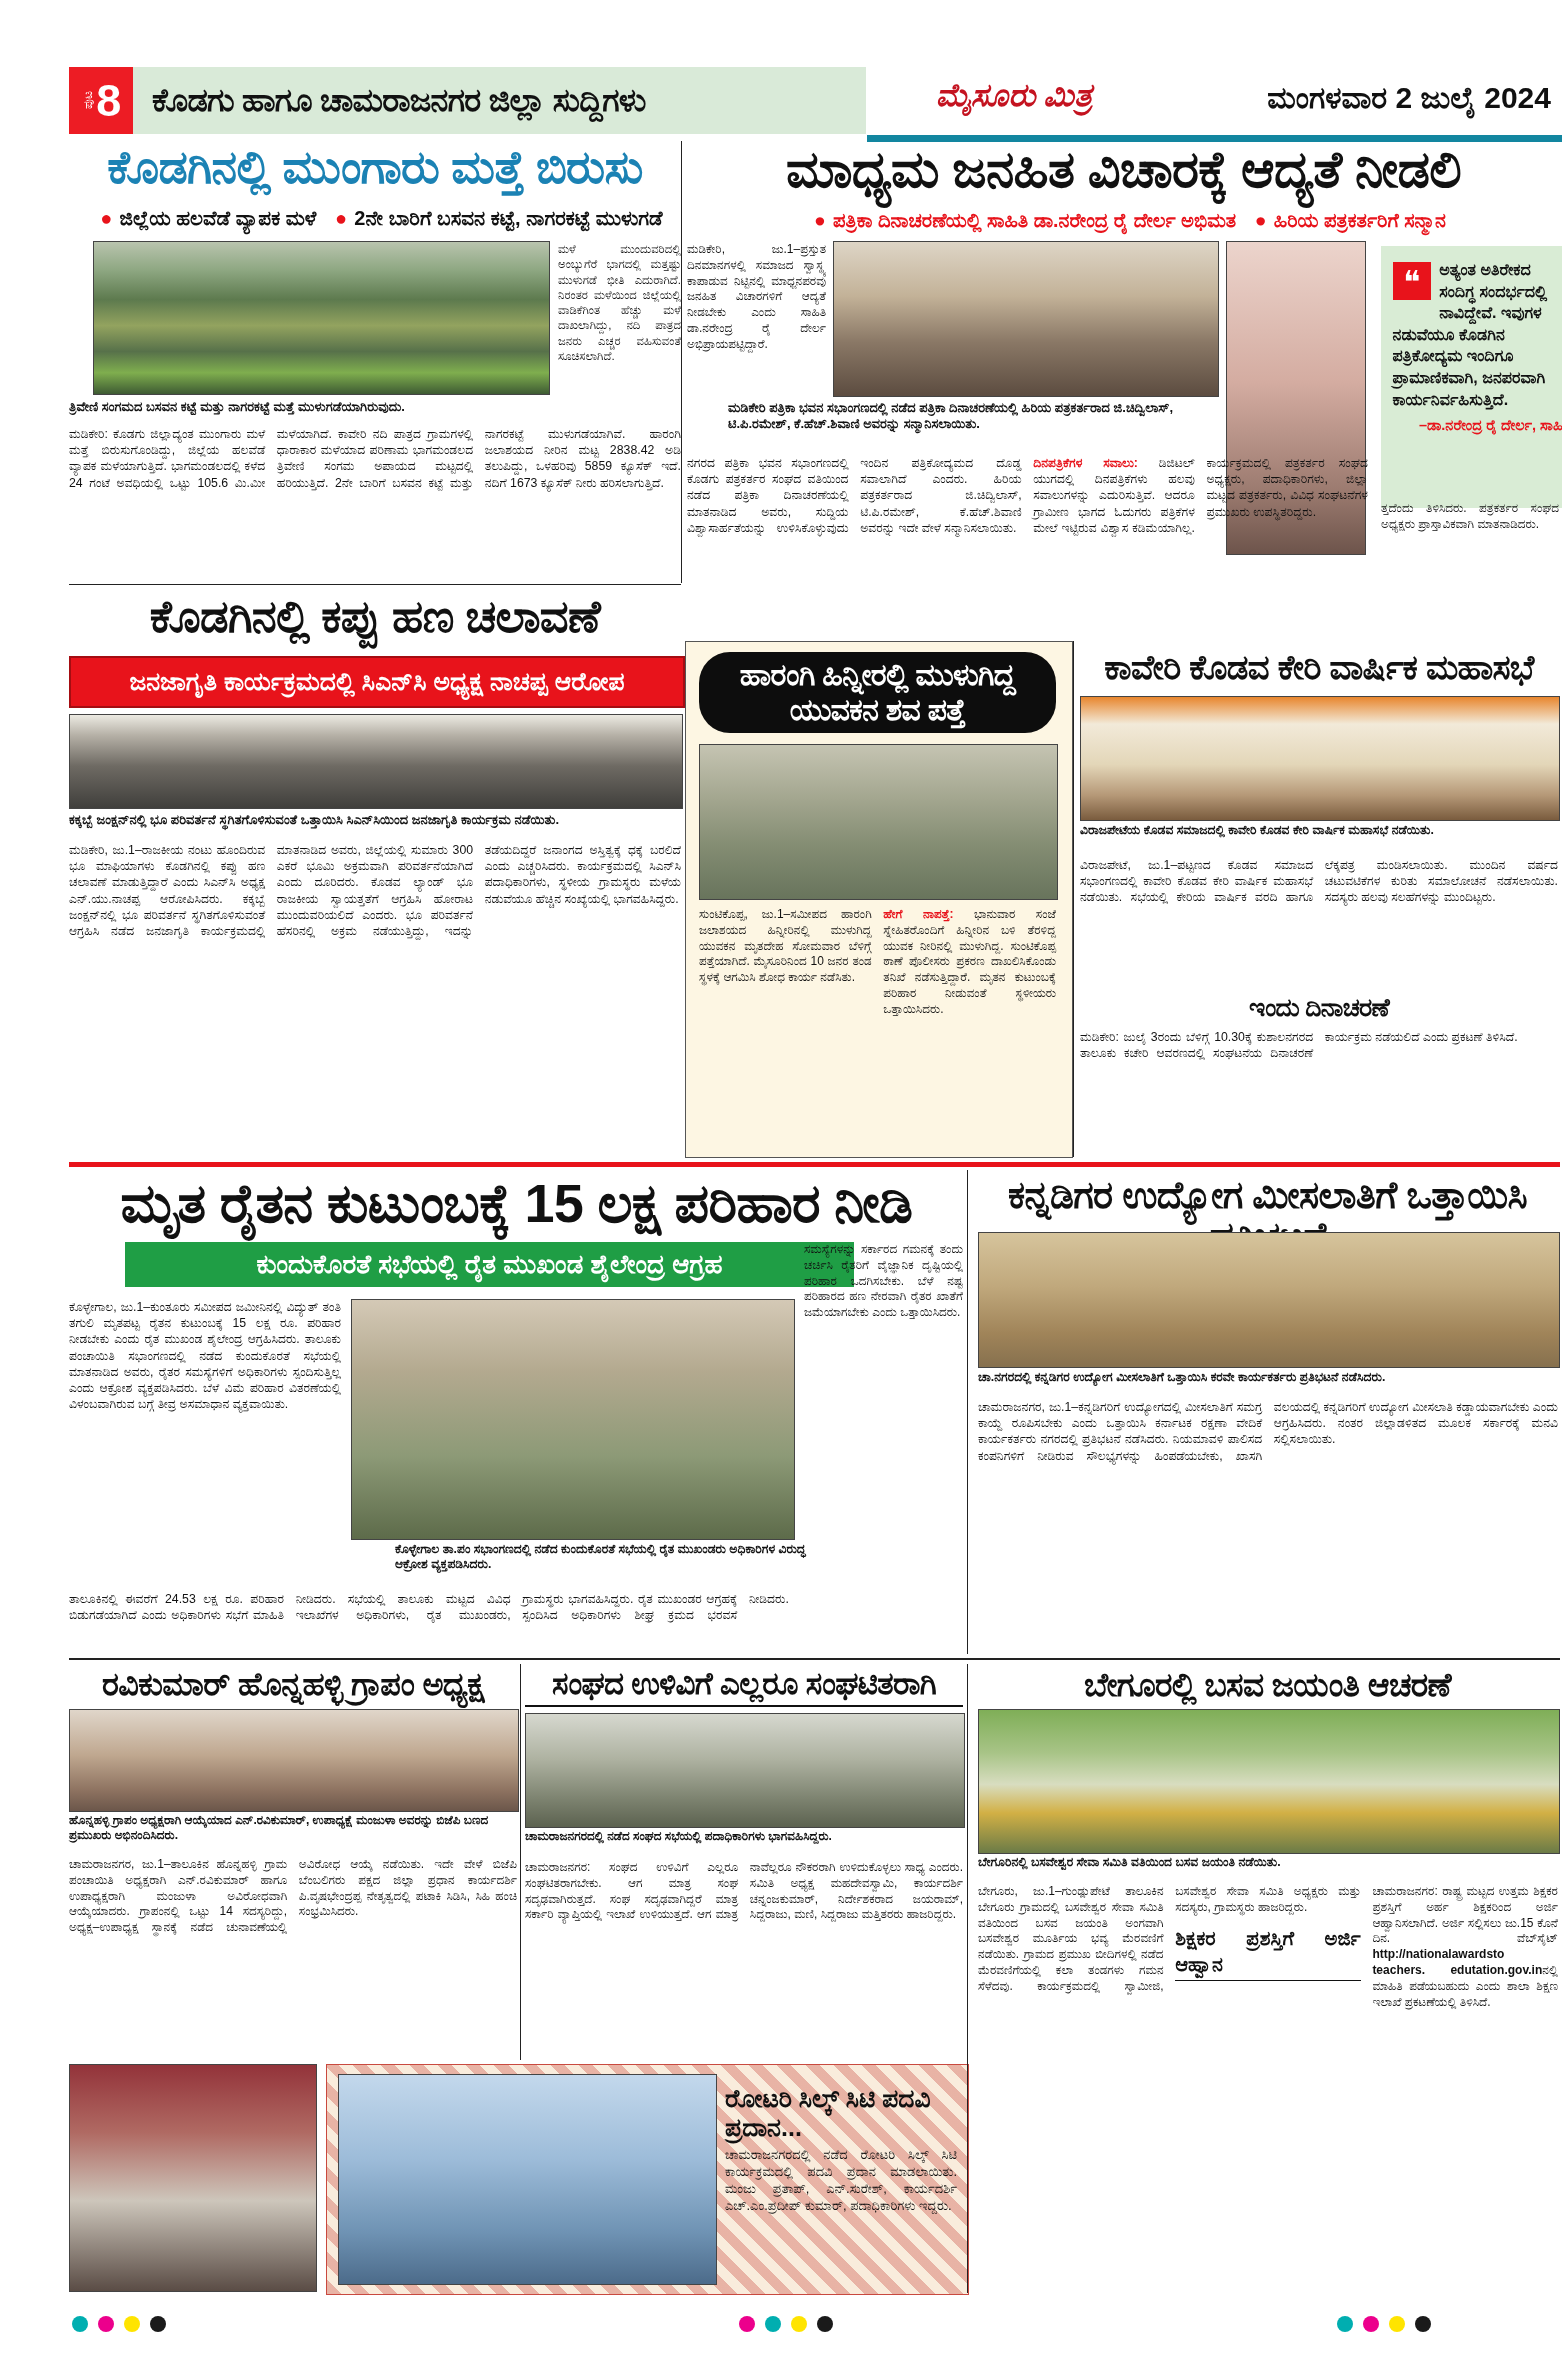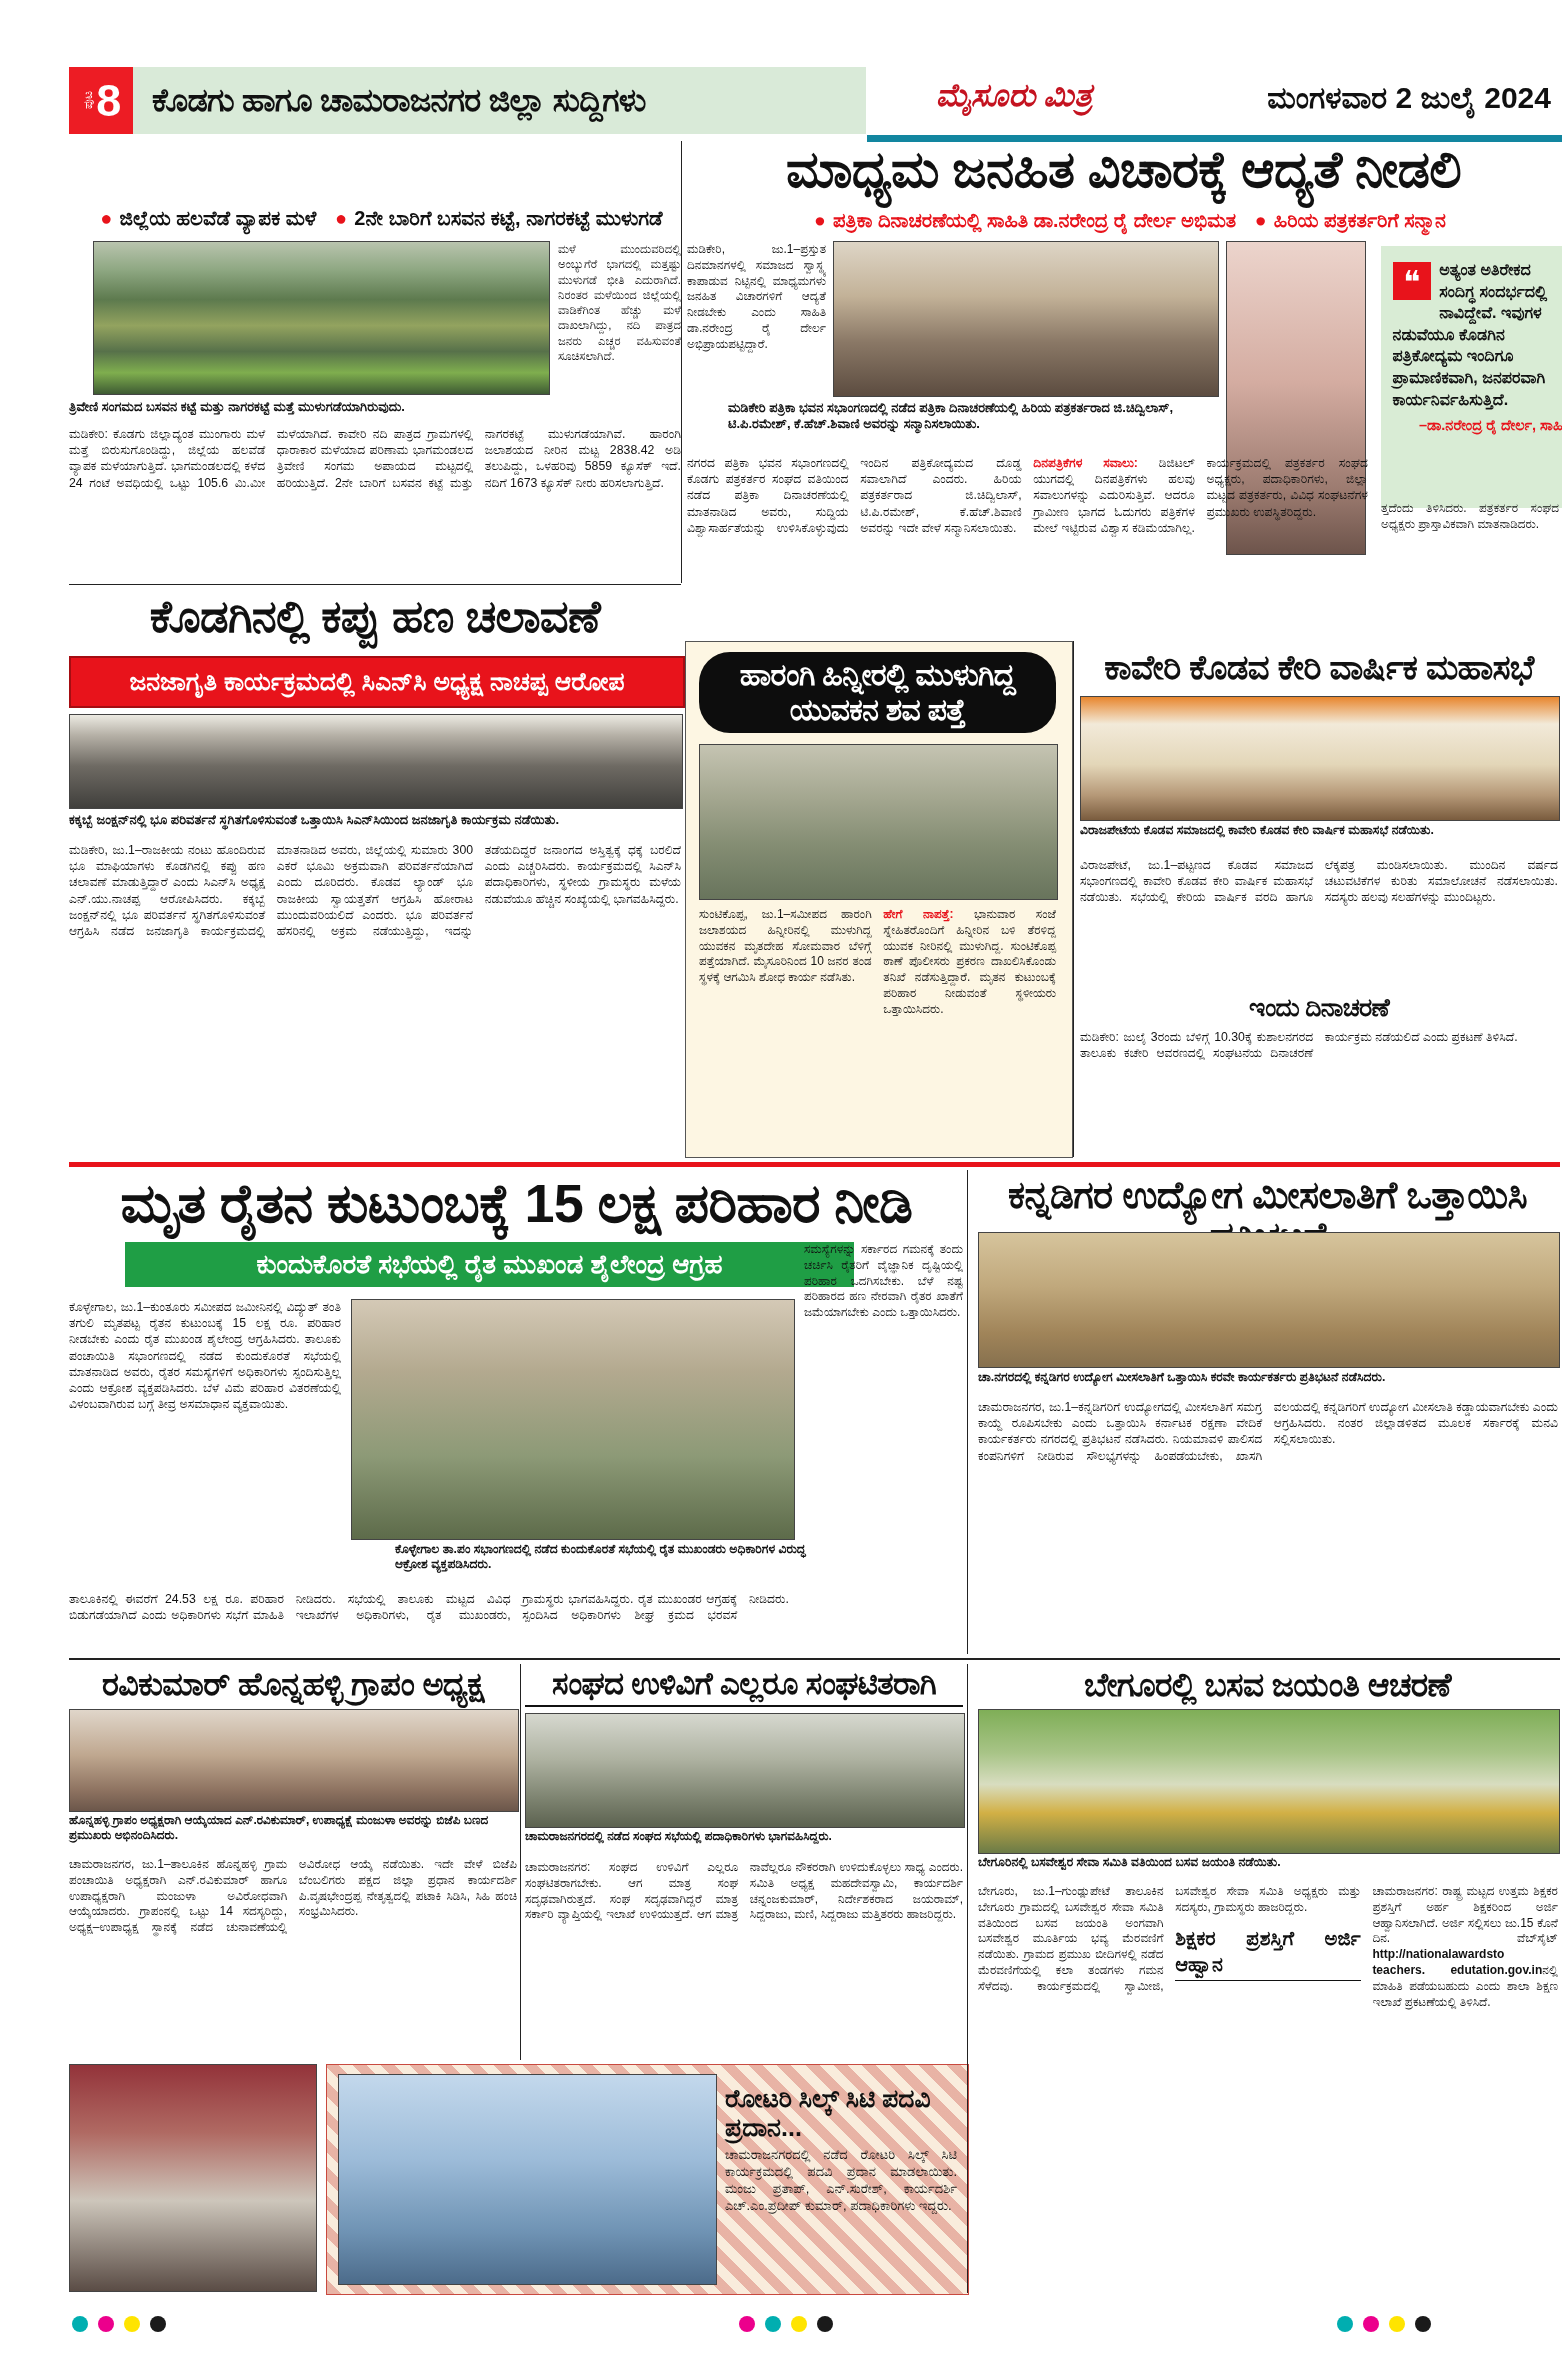--- a/index.html
+++ b/index.html
@@ -49,37 +49,38 @@
     <span style="writing-mode:vertical-rl;transform:rotate(180deg);font-size:12.3px;margin-right:1.4px;">ಪುಟ</span>
     <span style="font-size:45px;font-weight:bold;line-height:1;">8</span>
   </div>
   <div class="abs" style="left:133px;top:67px;width:733px;height:67px;background:#d9ead8;display:flex;align-items:center;">
     <span style="font-size:32px;font-weight:bold;margin-left:19px;letter-spacing:-0.7px;">ಕೊಡಗು ಹಾಗೂ ಚಾಮರಾಜನಗರ ಜಿಲ್ಲಾ ಸುದ್ದಿಗಳು</span>
   </div>
   <div class="abs" style="left:891px;top:77px;width:246px;text-align:center;font-size:32px;font-weight:bold;font-style:italic;color:#c41320;font-family:'Liberation Serif','DejaVu Serif',serif;">ಮೈಸೂರು ಮಿತ್ರ</div>
   <div class="abs" style="left:1152px;top:81px;width:399px;text-align:right;font-size:30px;font-weight:bold;">ಮಂಗಳವಾರ 2 ಜುಲೈ 2024</div>
   <div class="abs" style="left:867px;top:135px;width:696px;height:6.5px;background:#1286a0;"></div>
 
+  <div class="abs hl" style="left:69px;top:143px;width:612px;font-size:46px;color:#1b82b4;">ಕೊಡಗಿನಲ್ಲಿ ಮುಂಗಾರು ಮತ್ತೆ ಬಿರುಸು</div>
   <div class="abs" style="left:69px;top:207px;width:612px;font-size:20px;text-align:center;">
     <span class="kick dot">ಜಿಲ್ಲೆಯ ಹಲವೆಡೆ ವ್ಯಾಪಕ ಮಳೆ</span>
     <span class="kick dot">2ನೇ ಬಾರಿಗೆ ಬಸವನ ಕಟ್ಟೆ, ನಾಗರಕಟ್ಟೆ ಮುಳುಗಡೆ</span>
   </div>
   <div class="abs photo ph-flood" style="left:93px;top:241px;width:455px;height:152px;"></div>
   <div class="abs body" style="left:558px;top:241px;width:123px;height:154px;font-size:11.6px;">ಮಳೆ ಮುಂದುವರಿದಲ್ಲಿ ಅಂಬ್ಯುಗೆರೆ ಭಾಗದಲ್ಲಿ ಮತ್ತಷ್ಟು ಮುಳುಗಡೆ ಭೀತಿ ಎದುರಾಗಿದೆ. ನಿರಂತರ ಮಳೆಯಿಂದ ಜಿಲ್ಲೆಯಲ್ಲಿ ವಾಡಿಕೆಗಿಂತ ಹೆಚ್ಚು ಮಳೆ ದಾಖಲಾಗಿದ್ದು, ನದಿ ಪಾತ್ರದ ಜನರು ಎಚ್ಚರ ವಹಿಸುವಂತೆ ಸೂಚಿಸಲಾಗಿದೆ.</div>
   <div class="abs cap" style="left:69px;top:399px;width:612px;">ತ್ರಿವೇಣಿ ಸಂಗಮದ ಬಸವನ ಕಟ್ಟೆ ಮತ್ತು ನಾಗರಕಟ್ಟೆ ಮತ್ತೆ ಮುಳುಗಡೆಯಾಗಿರುವುದು.</div>
   <div class="abs body cols3" style="left:69px;top:426px;width:612px;height:154px;">ಮಡಿಕೇರಿ: ಕೊಡಗು ಜಿಲ್ಲಾದ್ಯಂತ ಮುಂಗಾರು ಮಳೆ ಮತ್ತೆ ಬಿರುಸುಗೊಂಡಿದ್ದು, ಜಿಲ್ಲೆಯ ಹಲವೆಡೆ ವ್ಯಾಪಕ ಮಳೆಯಾಗುತ್ತಿದೆ. ಭಾಗಮಂಡಲದಲ್ಲಿ ಕಳೆದ 24 ಗಂಟೆ ಅವಧಿಯಲ್ಲಿ ಒಟ್ಟು 105.6 ಮಿ.ಮೀ ಮಳೆಯಾಗಿದೆ. ಕಾವೇರಿ ನದಿ ಪಾತ್ರದ ಗ್ರಾಮಗಳಲ್ಲಿ ಧಾರಾಕಾರ ಮಳೆಯಾದ ಪರಿಣಾಮ ಭಾಗಮಂಡಲದ ತ್ರಿವೇಣಿ ಸಂಗಮ ಅಪಾಯದ ಮಟ್ಟದಲ್ಲಿ ಹರಿಯುತ್ತಿದೆ. 2ನೇ ಬಾರಿಗೆ ಬಸವನ ಕಟ್ಟೆ ಮತ್ತು ನಾಗರಕಟ್ಟೆ ಮುಳುಗಡೆಯಾಗಿವೆ. ಹಾರಂಗಿ ಜಲಾಶಯದ ನೀರಿನ ಮಟ್ಟ 2838.42 ಅಡಿ ತಲುಪಿದ್ದು, ಒಳಹರಿವು 5859 ಕ್ಯೂಸೆಕ್ ಇದೆ. ನದಿಗೆ 1673 ಕ್ಯೂಸೆಕ್ ನೀರು ಹರಿಸಲಾಗುತ್ತಿದೆ.</div>
 
   <div class="abs vline" style="left:681px;top:141px;height:442px;"></div>
 
   <div class="abs hl" style="left:687px;top:142px;width:873px;font-size:51px;">ಮಾಧ್ಯಮ ಜನಹಿತ ವಿಚಾರಕ್ಕೆ ಆದ್ಯತೆ ನೀಡಲಿ</div>
   <div class="abs" style="left:687px;top:209px;width:873px;font-size:19.6px;text-align:center;color:#e8131b;">
     <span class="kick dotw">ಪತ್ರಿಕಾ ದಿನಾಚರಣೆಯಲ್ಲಿ ಸಾಹಿತಿ ಡಾ.ನರೇಂದ್ರ ರೈ ದೇರ್ಲ ಅಭಿಮತ</span>
     <span class="kick dotw">ಹಿರಿಯ ಪತ್ರಕರ್ತರಿಗೆ ಸನ್ಮಾನ</span>
   </div>
-  <div class="abs body" style="left:687px;top:242px;width:139px;height:181px;font-size:12px;">ಮಡಿಕೇರಿ, ಜು.1–ಪ್ರಸ್ತುತ ದಿನಮಾನಗಳಲ್ಲಿ ಸಮಾಜದ ಸ್ವಾಸ್ಥ್ಯ ಕಾಪಾಡುವ ನಿಟ್ಟಿನಲ್ಲಿ ಮಾಧ್ಯಮಗಳು ಜನಹಿತ ವಿಚಾರಗಳಿಗೆ ಆದ್ಯತೆ ನೀಡಬೇಕು ಎಂದು ಸಾಹಿತಿ ಡಾ.ನರೇಂದ್ರ ರೈ ದೇರ್ಲ ಅಭಿಪ್ರಾಯಪಟ್ಟಿದ್ದಾರೆ.</div>
+  <div class="abs body" style="left:687px;top:242px;width:139px;height:181px;font-size:12px;">ಮಡಿಕೇರಿ, ಜು.1–ಪ್ರಸ್ತುತ ದಿನಮಾನಗಳಲ್ಲಿ ಸಮಾಜದ ಸ್ವಾಸ್ಥ್ಯ ಕಾಪಾಡುವ ನಿಟ್ಟಿನಲ್ಲಿ ಮಾಧ್ಜನಪರವು ಜನಹಿತ ವಿಚಾರಗಳಿಗೆ ಆದ್ಯತೆ ನೀಡಬೇಕು ಎಂದು ಸಾಹಿತಿ ಡಾ.ನರೇಂದ್ರ ರೈ ದೇರ್ಲ ಅಭಿಪ್ರಾಯಪಟ್ಟಿದ್ದಾರೆ.</div>
   <div class="abs photo ph-press" style="left:833px;top:241px;width:384px;height:154px;"></div>
   <div class="abs photo ph-twomen" style="left:1226px;top:241px;width:138px;height:312px;"></div>
   <div class="abs quote-box" style="left:1381px;top:246px;width:178px;height:239px;">
     <span class="qmark">❝</span>
     <span style="font-size:16px;font-weight:bold;line-height:1.35;">ಅತ್ಯಂತ ಅತಿರೇಕದ ಸಂದಿಗ್ಧ ಸಂದರ್ಭದಲ್ಲಿ ನಾವಿದ್ದೇವೆ. ಇವುಗಳ ನಡುವೆಯೂ ಕೊಡಗಿನ ಪತ್ರಿಕೋದ್ಯಮ ಇಂದಿಗೂ ಪ್ರಾಮಾಣಿಕವಾಗಿ, ಜನಪರವಾಗಿ ಕಾರ್ಯನಿರ್ವಹಿಸುತ್ತಿದೆ.</span>
     <div style="font-size:14.5px;font-weight:bold;color:#e8131b;text-align:right;margin-top:7.2px;">–ಡಾ.ನರೇಂದ್ರ ರೈ ದೇರ್ಲ, ಸಾಹಿತಿ</div>
   </div>
   <div class="abs body" style="left:1381px;top:501px;width:178px;height:130px;font-size:12px;">ತ್ತದೆಂದು ತಿಳಿಸಿದರು. ಪತ್ರಕರ್ತರ ಸಂಘದ ಅಧ್ಯಕ್ಷರು ಪ್ರಾಸ್ತಾವಿಕವಾಗಿ ಮಾತನಾಡಿದರು.</div>
   <div class="abs cap" style="left:728px;top:400px;width:493px;">ಮಡಿಕೇರಿ ಪತ್ರಿಕಾ ಭವನ ಸಭಾಂಗಣದಲ್ಲಿ ನಡೆದ ಪತ್ರಿಕಾ ದಿನಾಚರಣೆಯಲ್ಲಿ ಹಿರಿಯ ಪತ್ರಕರ್ತರಾದ ಜಿ.ಚಿದ್ವಿಲಾಸ್, ಟಿ.ಪಿ.ರಮೇಶ್, ಕೆ.ಹೆಚ್.ಶಿವಾಣಿ ಅವರನ್ನು ಸನ್ಮಾನಿಸಲಾಯಿತು.</div>
   <div class="abs cols4 body" style="left:687px;top:455px;width:681px;height:180px;">

